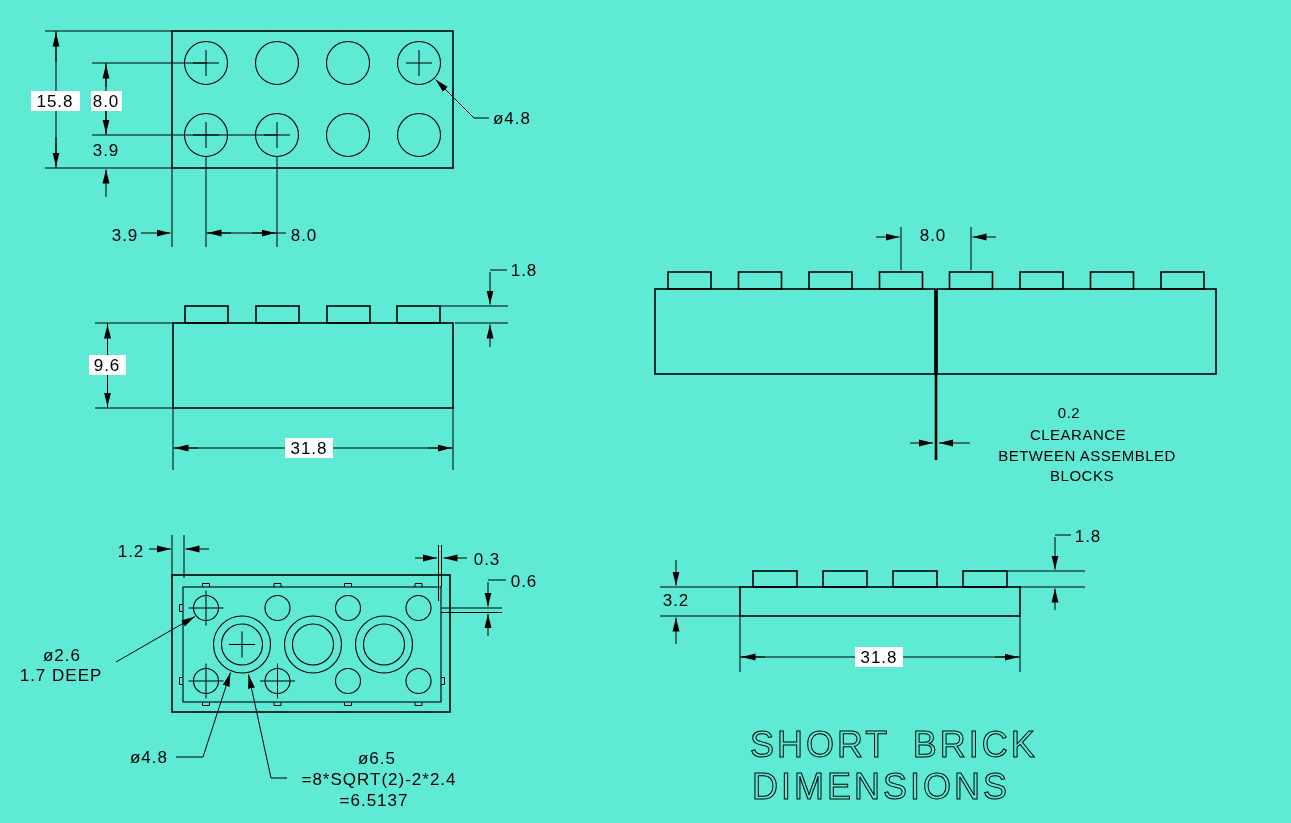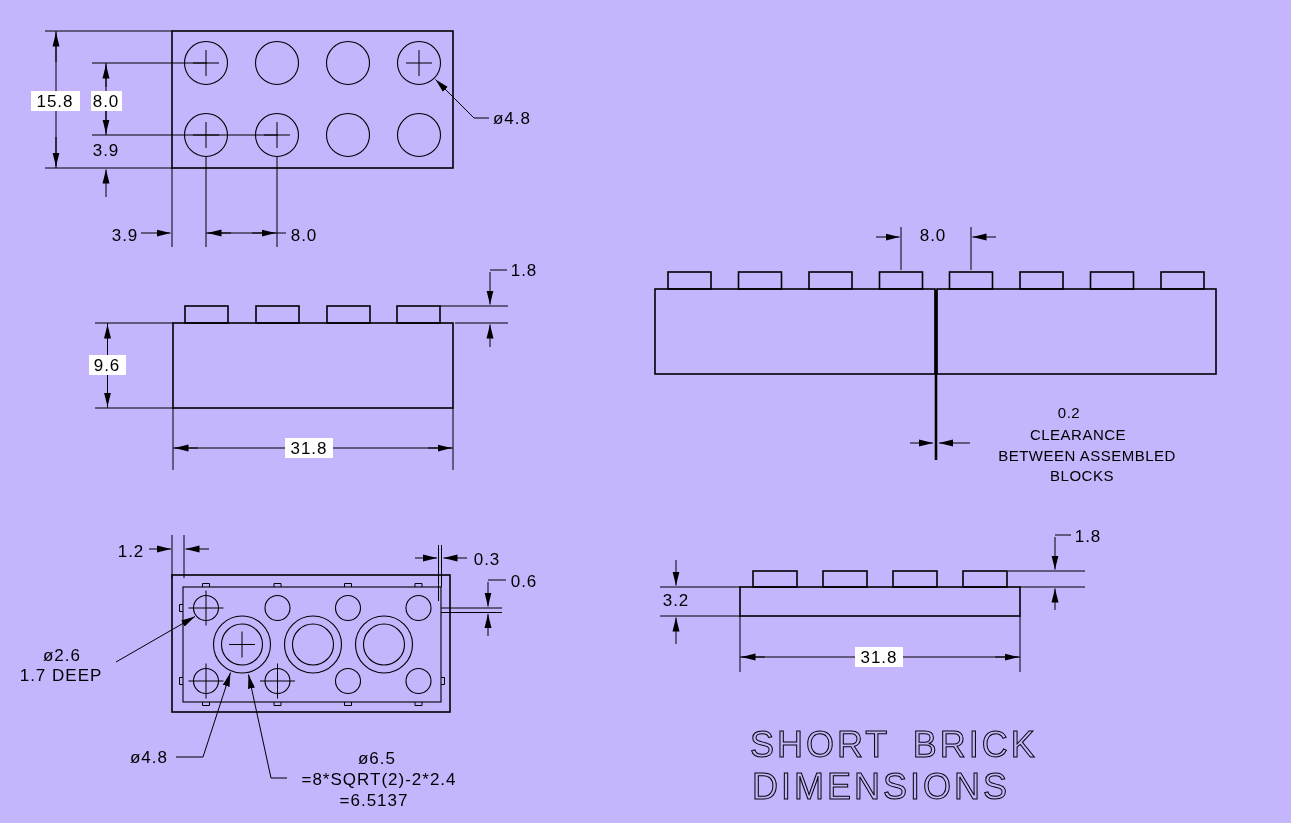--- a/index.html
+++ b/index.html
@@ -1,16 +1,16 @@
 <!DOCTYPE html>
 <html><head>
 <meta charset="utf-8">
 <style>
   html,body{margin:0;padding:0;background:#fff;}
-  #stage{position:relative;width:1291px;height:823px;background:#c4b5fd;overflow:hidden;}
+  #stage{position:relative;width:1291px;height:823px;background:#5eead4;overflow:hidden;}
   svg{display:block;}
   .obj{fill:none;stroke:#000;stroke-width:1.6;}
   .thin{fill:none;stroke:#000;stroke-width:1.1;}
   .ln{fill:none;stroke:#000;stroke-width:1;}
   .thick{fill:none;stroke:#000;stroke-width:2.6;}
   .bg{fill:#fff;stroke:none;}
   .t{font-family:"Liberation Sans",sans-serif;font-size:17px;letter-spacing:1px;
      fill:#000;text-anchor:middle;dominant-baseline:central;}
   .tn{font-family:"Liberation Sans",sans-serif;font-size:15px;letter-spacing:.5px;
      fill:#000;text-anchor:middle;dominant-baseline:central;}

